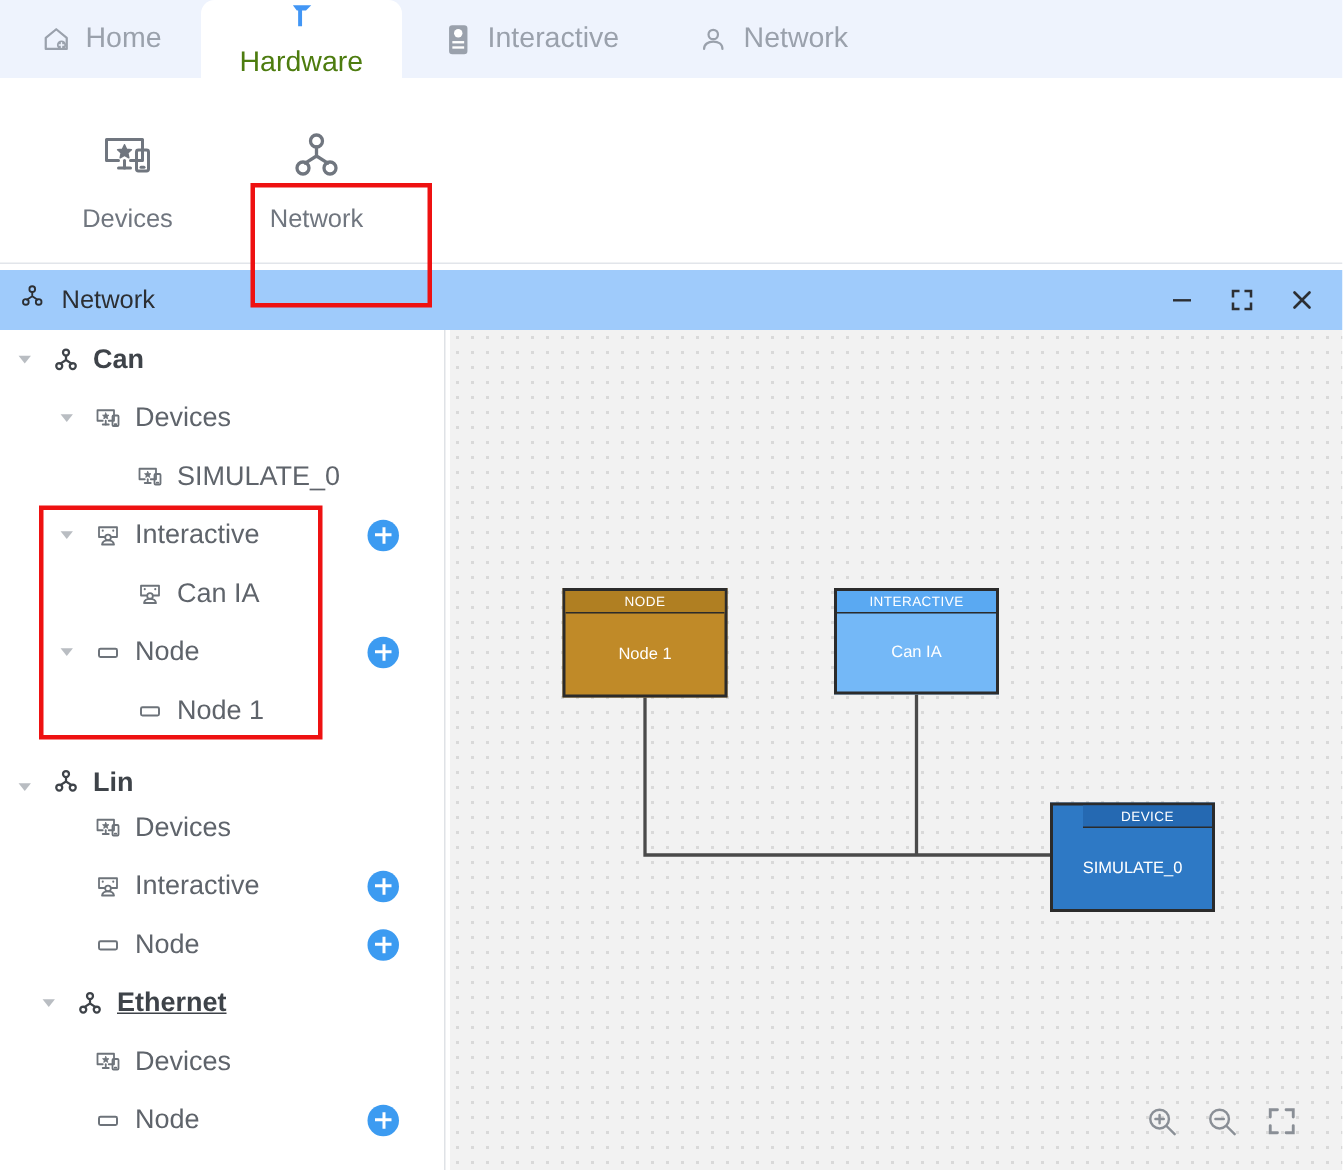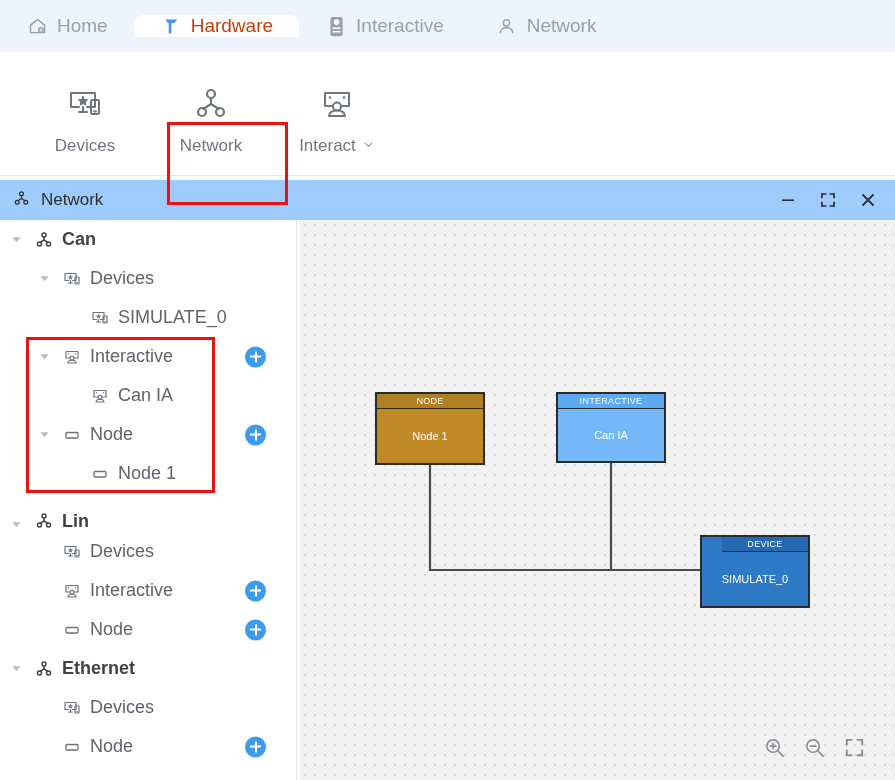--- a/index.html
+++ b/index.html
@@ -21,23 +21,24 @@
     display: flex; align-items: center; justify-content: center;
     gap: 9px;
     padding: 0 26px;
     font-size: 19px;
     color: #9aa1ac;
     cursor: pointer;
     position: relative;
   }
   .tab.active {
     background: #ffffff;
-    color: #c2410c;
+    color: #4d7c0f;
     border-top-left-radius: 9px;
     border-top-right-radius: 9px;
+    flex-direction: column;
   }
   .tab .ticon { display: flex; align-items: center; justify-content: center; width: 22px; height: 22px; }
   .tab .ticon svg { display: block; }
 
   
   .ribbon {
     position: absolute; left: 0; top: 52px; width: 895px; height: 124px;
     background: #ffffff;
     border-bottom: 1px solid #e2e5ea;
   }
@@ -206,39 +207,20 @@
             <circle cx="11" cy="28" r="4"></circle>
             <circle cx="29" cy="28" r="4"></circle>
             <path d="M20 14 V20 M20 20 L12.5 24.8 M20 20 L27.5 24.8"></path>
           </svg>
         </span>
         <span class="rlabel">
           <span>Network</span>
         </span>
       </div>
 
-      <div class="ribbon-btn">
-        <span class="ricon">
-          <svg width="40" height="40" viewBox="0 0 40 40" fill="none" stroke="#70767f" stroke-width="2" stroke-linejoin="round" stroke-linecap="round">
-            <path d="M8 9 H32 V22 H25 M8 9 V22 H15"></path>
-            <circle cx="20" cy="22.5" r="4"></circle>
-            <path d="M12 32 C12.5 28 15.8 26.5 20 26.5 C24.2 26.5 27.5 28 28 32 Z"></path>
-            <circle cx="13" cy="13.5" r="1.3" fill="#70767f" stroke="none"></circle>
-            <circle cx="27" cy="13.5" r="1.3" fill="#70767f" stroke="none"></circle>
-          </svg>
-        </span>
-        <span class="rlabel">
-          <span>Interact</span>
-          <span class="chev">
-            <svg width="13" height="13" viewBox="0 0 16 16" fill="none" stroke="#9aa1ac" stroke-width="1.5" stroke-linecap="round" stroke-linejoin="round">
-              <path d="M3.5 6 L8 10.2 L12.5 6"></path>
-            </svg>
-          </span>
-        </span>
-      </div>
 
     </div>
     <div class="redbox" style="left:167px; top:70px; width:121px; height:83px;"></div>
   </div>
 
   <div class="winbar">
     <div class="wtitle-wrap">
       <span class="ticon">
         <svg width="19" height="19" viewBox="0 0 40 40" fill="none" stroke="#2c2f33" stroke-width="2.6" stroke-linecap="round">
           <circle cx="20" cy="10" r="4"></circle>
@@ -424,21 +406,21 @@
           <div class="trow" style="padding-left: 36px;">
             <span class="caret empty"></span>
             <span class="titem-icon" style="margin-left: 9px;">
               <svg width="20" height="20" viewBox="0 0 40 40" fill="none" stroke="#6d737a" stroke-width="2.6">
     <rect x="8" y="15" width="24" height="11" rx="2"></rect>
               </svg>
             </span>
             <span>Node</span>
             <span class="plusbtn"></span>
           </div>
-          <div class="trow bold" style="padding-left: 8px;">
+          <div class="trow bold" style="padding-left: 24px; text-decoration: underline;">
             <span class="caret">
               <svg width="11" height="11" viewBox="0 0 12 12">
                 <path d="M1.5 3.5 L10.5 3.5 L6 9 Z" fill="#b9bdc2"></path>
               </svg>
             </span>
             <span class="titem-icon" style="margin-left: 9px;">
               <svg width="20" height="20" viewBox="0 0 40 40" fill="none" stroke="#3e4349" stroke-width="3" stroke-linecap="round">
       <circle cx="20" cy="10" r="4"></circle>
                 <circle cx="11" cy="28" r="4"></circle>
                 <circle cx="29" cy="28" r="4"></circle>

